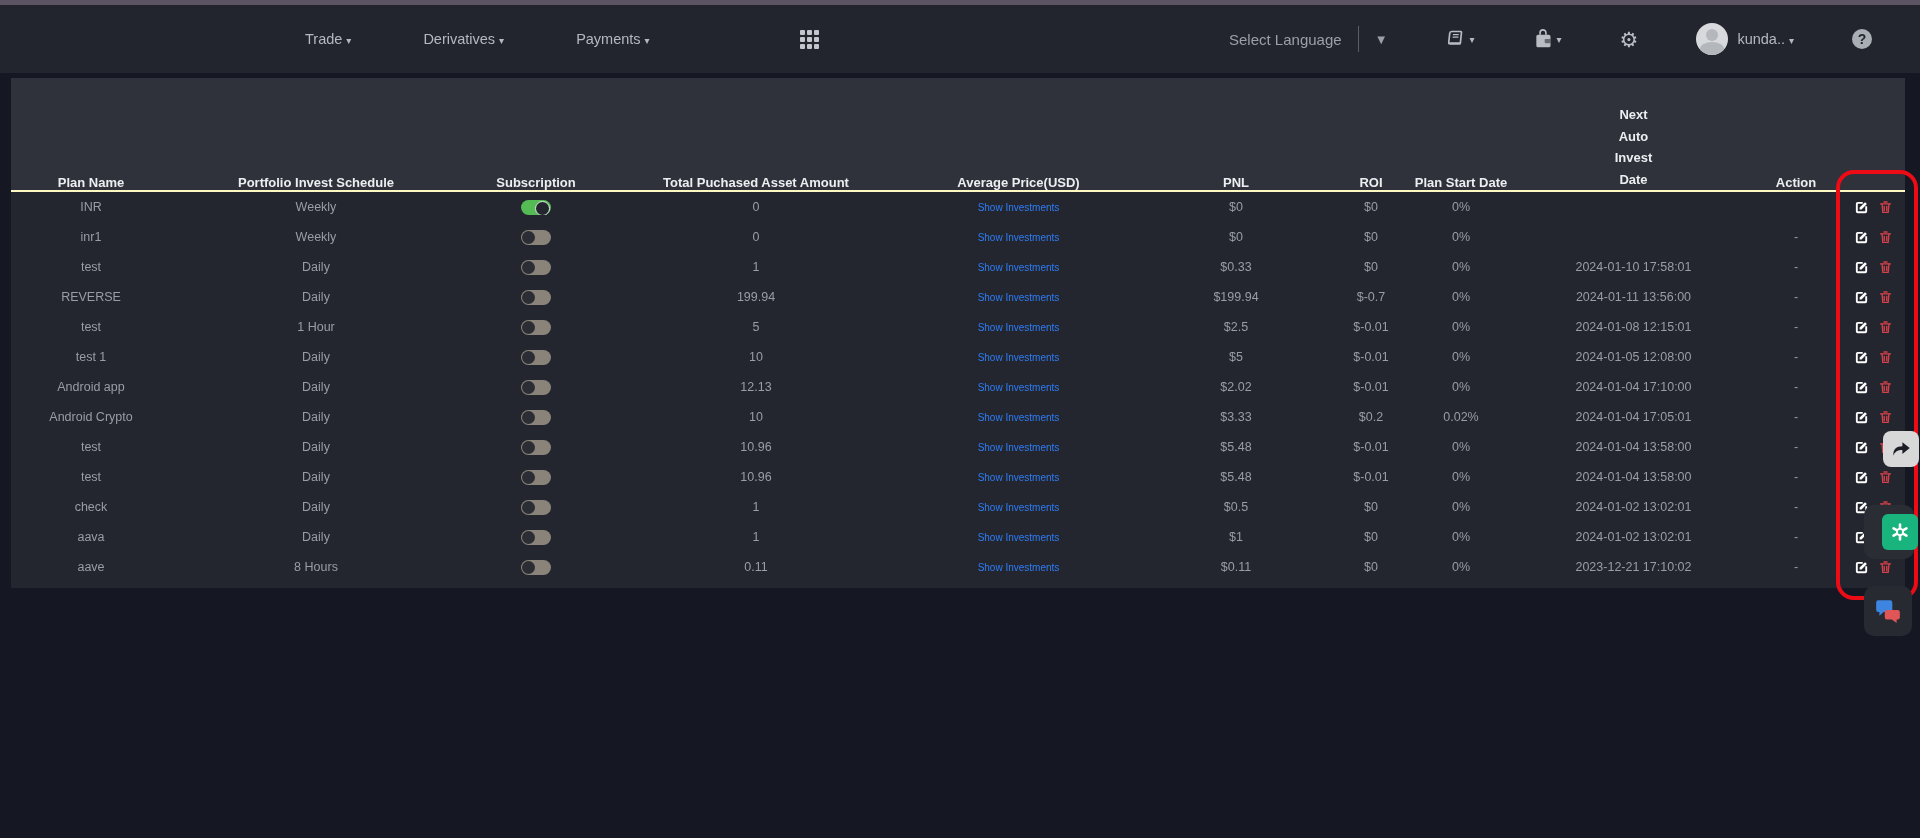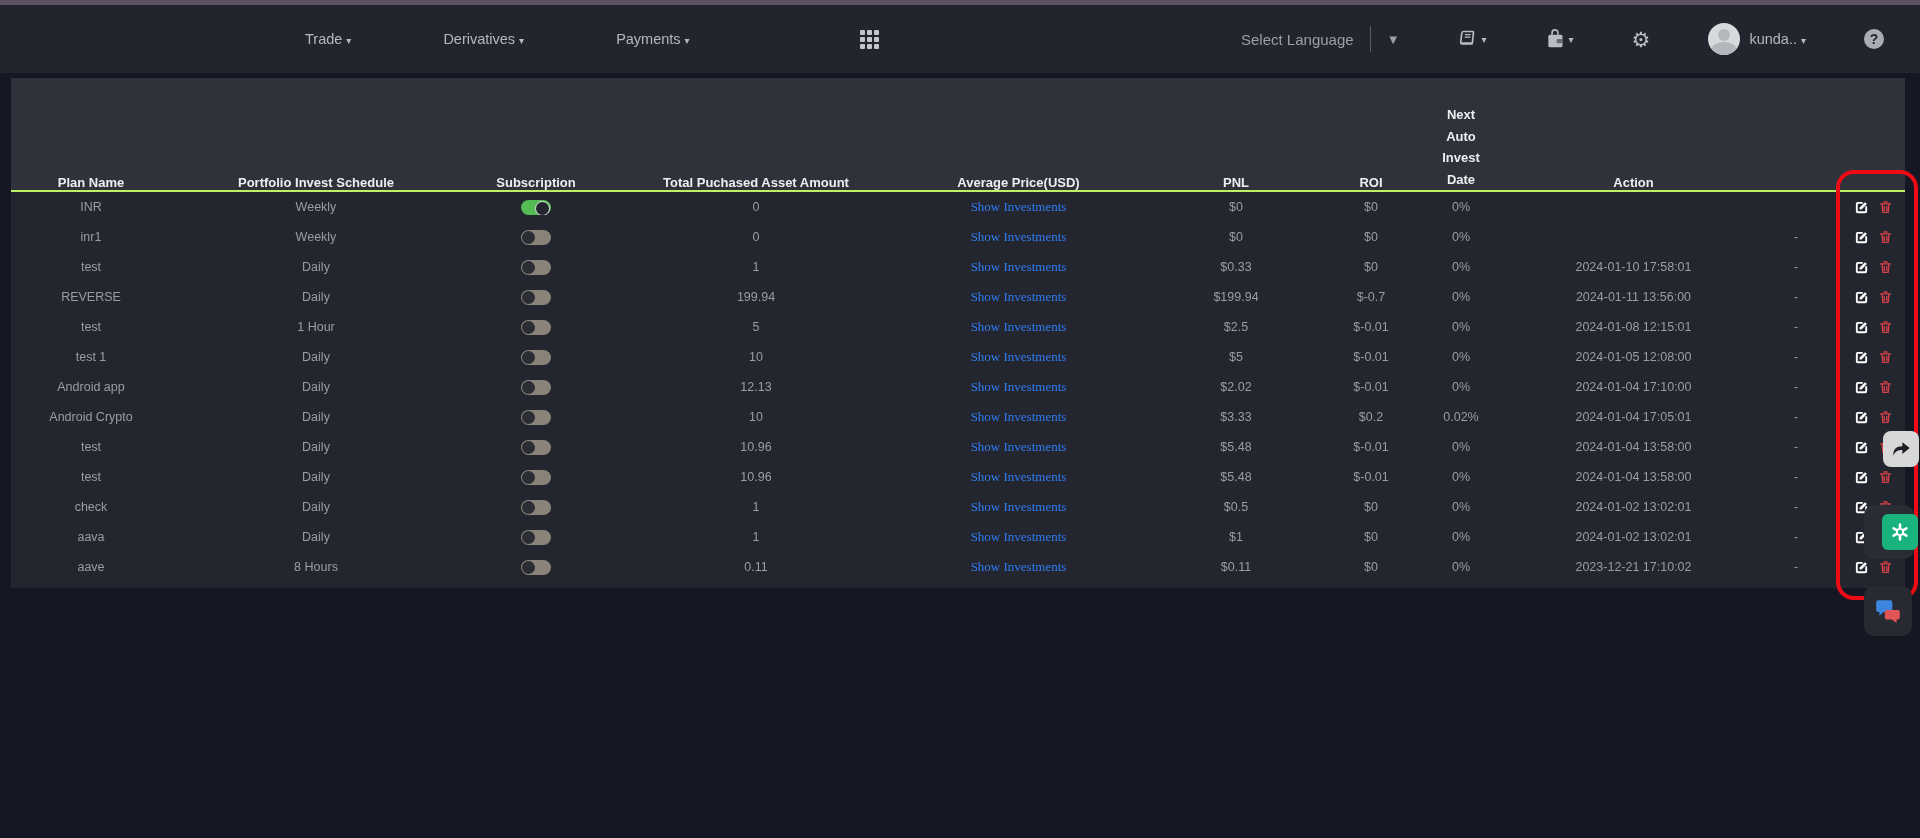--- a/index.html
+++ b/index.html
@@ -1,46 +1,46 @@
 <!DOCTYPE html>
 <html><head>
 <meta charset="utf-8">
 <style>
   * { margin:0; padding:0; box-sizing:border-box; }
   html,body { width:1920px; height:838px; overflow:hidden; background:#151822; font-family:"Liberation Sans", sans-serif; }
 
   
   .top-accent { position:absolute; left:0; top:0; width:1920px; height:5px; background:#5c5363; }
   .navbar { position:absolute; left:0; top:5px; width:1920px; height:68px; background:#22252e; display:flex; align-items:center; }
-  .nav-menus { display:flex; align-items:center; margin-left:305px; gap:92px; }
+  .nav-menus { display:flex; align-items:center; margin-left:305px; gap:72px; }
   .nav-item { color:#b4b8bf; font-size:14.5px; cursor:pointer; white-space:nowrap; }
   .caret { font-size:10px; color:#b4b8bf; margin-left:4px; }
   .grid-icon { margin-left:78px; cursor:pointer; display:flex; }
-  .nav-right { position:absolute; right:0; top:0; height:68px; display:flex; align-items:center; padding-right:36px; }
+  .nav-right { position:absolute; right:0; top:0; height:68px; display:flex; align-items:center; padding-right:48px; }
   .lang-label { color:#9aa0a6; font-size:15px; }
   .lang-divider { width:1px; height:26px; background:#5a5e66; margin:0 16px; }
   .lang-caret { color:#9aa0a6; font-size:13px; cursor:pointer; }
   .nav-icon { margin-left:58px; display:flex; align-items:center; cursor:pointer; color:#b9bdc4; }
   .gear-glyph { font-size:21px; line-height:1; color:#b9bdc4; }
   .avatar { width:32px; height:32px; border-radius:50%; background:#d7d9dc; position:relative; overflow:hidden; margin-left:58px; }
   .avatar:before { content:""; position:absolute; left:10px; top:6px; width:12px; height:12px; border-radius:50%; background:#b4b8bd; }
   .avatar:after { content:""; position:absolute; left:4px; top:19px; width:24px; height:14px; border-radius:50%; background:#b4b8bd; }
   .user-name { color:#b4b8bf; font-size:14.5px; margin-left:9px; cursor:pointer; }
   .help-circle { width:20px; height:20px; border-radius:50%; background:#a9adb4; color:#22252e; font-size:14px; font-weight:bold; display:flex; align-items:center; justify-content:center; margin-left:58px; cursor:pointer; }
 
   
   .panel { position:absolute; left:11px; top:78px; width:1894px; height:510px; background:#23262e; }
   .grid-cols { display:grid; grid-template-columns:160px 290px 150px 290px 235px 200px 70px 110px 235px 90px 64px; }
   .thead { background:#2f323b; height:112px; align-items:end; padding-bottom:0; }
   .th { color:#eceef0; font-size:13px; font-weight:bold; text-align:center; display:flex; align-items:flex-end; justify-content:center; }
   .th-wrap span { display:inline-block; width:46px; line-height:1.65; }
-  .tbody { border-top:2px solid #bef264; }
+  .tbody { border-top:2px solid #fef9c3; }
   .tr { height:30px; align-items:center; }
   .td { color:#989da6; font-size:12.5px; text-align:center; white-space:nowrap; overflow:hidden; }
-  .td.link { color:#2e7cf6; font-size:13px; cursor:pointer;font-family:Liberation Serif, serif; }
+  .td.link { color:#2e7cf6; font-size:10px; cursor:pointer; }
 
   
   .toggle { display:inline-block; width:30px; height:15px; border-radius:8px; position:relative; cursor:pointer; vertical-align:middle; }
   .toggle.on { background:#55bb55; }
   .toggle.on:after { content:""; position:absolute; right:1px; top:1px; width:13px; height:13px; border-radius:50%; background:#23262e; border:1px solid #d9efd9; }
   .toggle.off { background:#8a8379; }
   .toggle.off:after { content:""; position:absolute; left:1px; top:1px; width:13px; height:13px; border-radius:50%; background:#2a2d33; }
 
   .action-cell { display:flex; align-items:center; justify-content:center; gap:9px; }
   .icon-btn { display:flex; cursor:pointer; }
@@ -115,20 +115,21 @@
 
 <div class="panel">
   <div class="thead grid-cols">
     <div class="th">Plan Name</div>
     <div class="th">Portfolio Invest Schedule</div>
     <div class="th">Subscription</div>
     <div class="th">Total Puchased Asset Amount</div>
     <div class="th">Average Price(USD)</div>
     <div class="th">PNL</div>
     <div class="th">ROI</div>
+    <div class="th">Plan Start Date</div>
     <div class="th th-wrap">
         <span>Next Auto Invest Date</span>
       </div>
     <div class="th">Action</div>
   </div>
   <div class="tbody">
   <div class="tr grid-cols">
     <div class="td">INR</div>
     <div class="td">Weekly</div>
     <div class="td"><span class="toggle on"></span></div>

